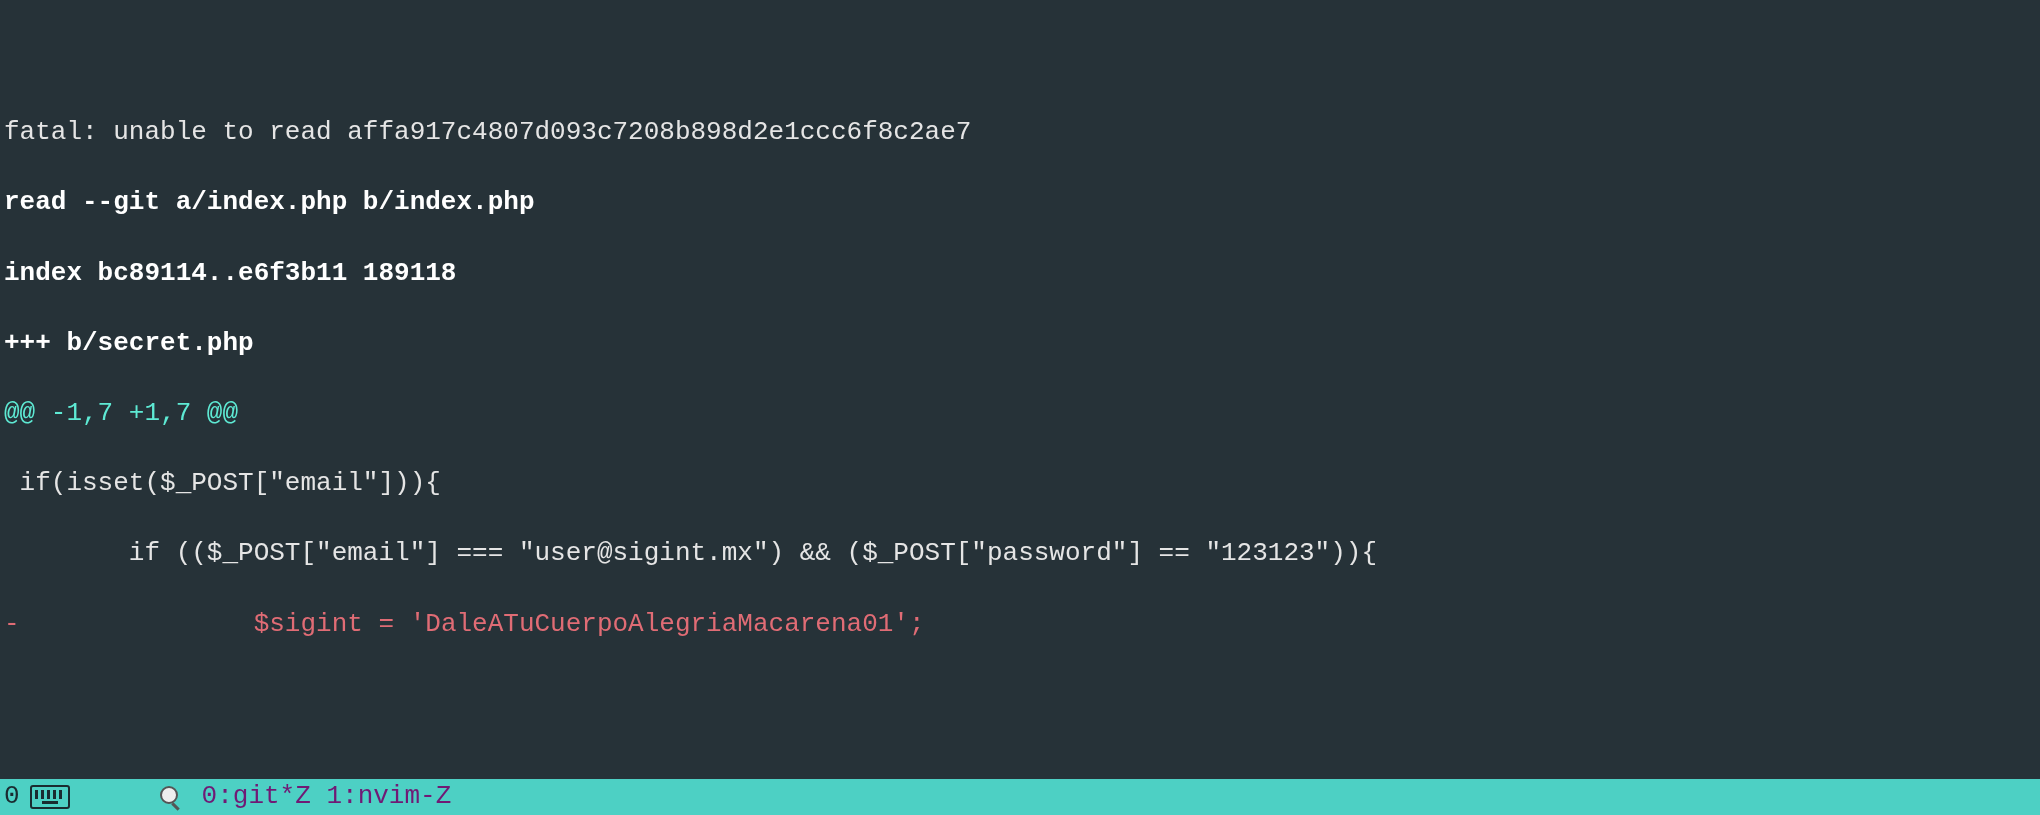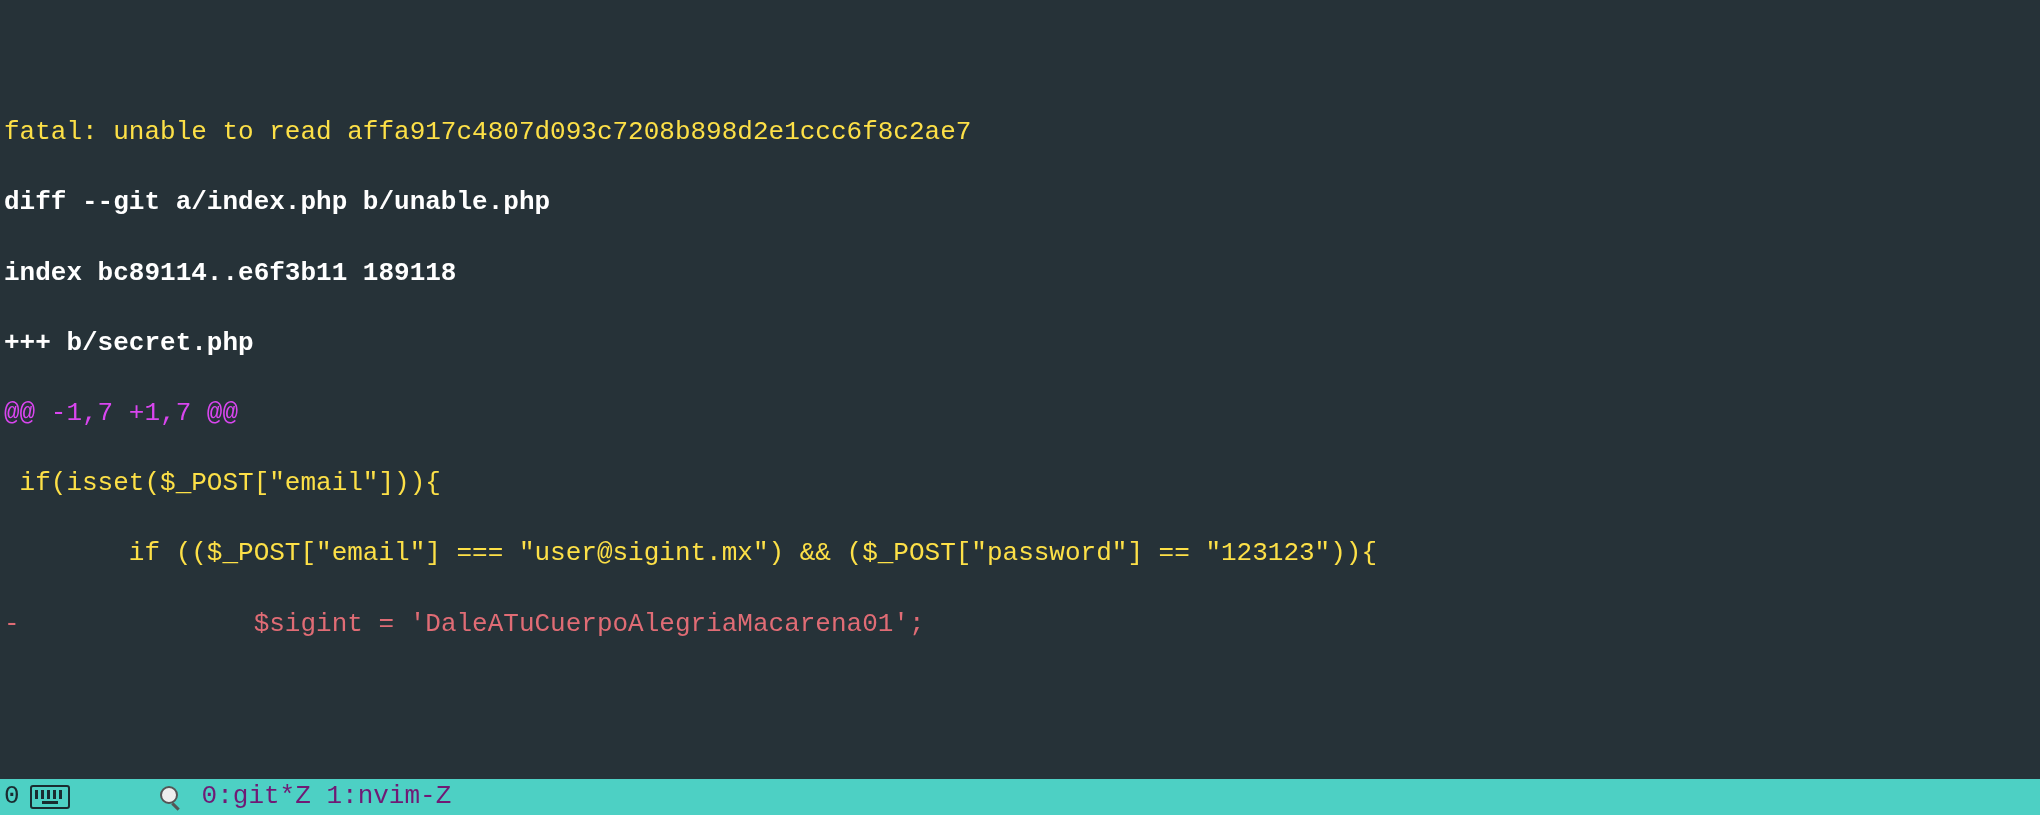--- a/index.html
+++ b/index.html
@@ -23,24 +23,24 @@
       white-space: pre;
     }
     .line {
       display: block;
     }
     .bold-white {
       color: #ffffff;
       font-weight: bold;
     }
     .cyan {
-      color: #d946ef;
+      color: #5eead4;
     }
     .normal {
-      color: #fde047;
+      color: #e5e5e5;
     }
     .red {
       color: #e06c75;
     }
     .status-bar {
       position: absolute;
       bottom: 0;
       left: 0;
       right: 0;
       height: 36px;
@@ -122,21 +122,21 @@
     .spacer-top {
       height: 35px;
     }
   </style>
 </head>
 <body>
 
 <div class="terminal-content">
 <div class="spacer-top"></div>
 <span class="line normal">fatal: unable to read affa917c4807d093c7208b898d2e1ccc6f8c2ae7</span>
-<span class="line bold-white">diff --git a/index.php b/unable.php</span>
+<span class="line bold-white">read --git a/index.php b/index.php</span>
 <span class="line bold-white">index bc89114..e6f3b11 189118</span>
 <span class="line bold-white">+++ b/secret.php</span>
 <span class="line cyan">@@ -1,7 +1,7 @@</span>
 <span class="line normal"> if(isset($_POST["email"])){</span>
 <span class="line normal">        if (($_POST["email"] === "user@sigint.mx") &amp;&amp; ($_POST["password"] == "123123")){</span>
 <span class="line"><span class="red">-</span><span class="red">               $sigint = 'DaleATuCuerpoAlegriaMacarena01';</span></span>
 
 
 
 

